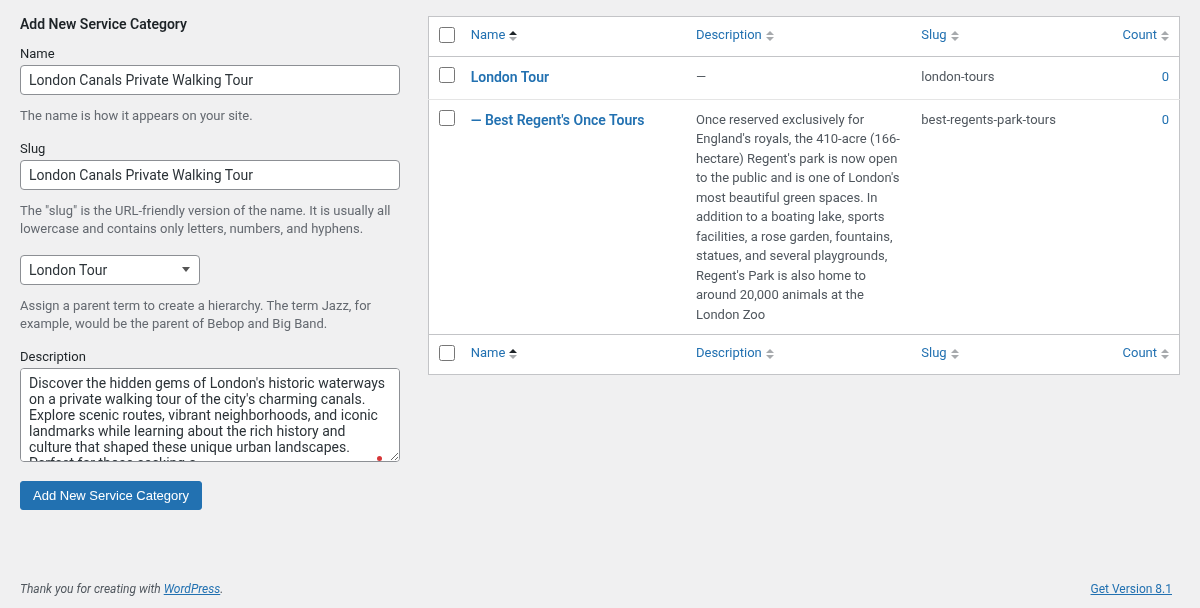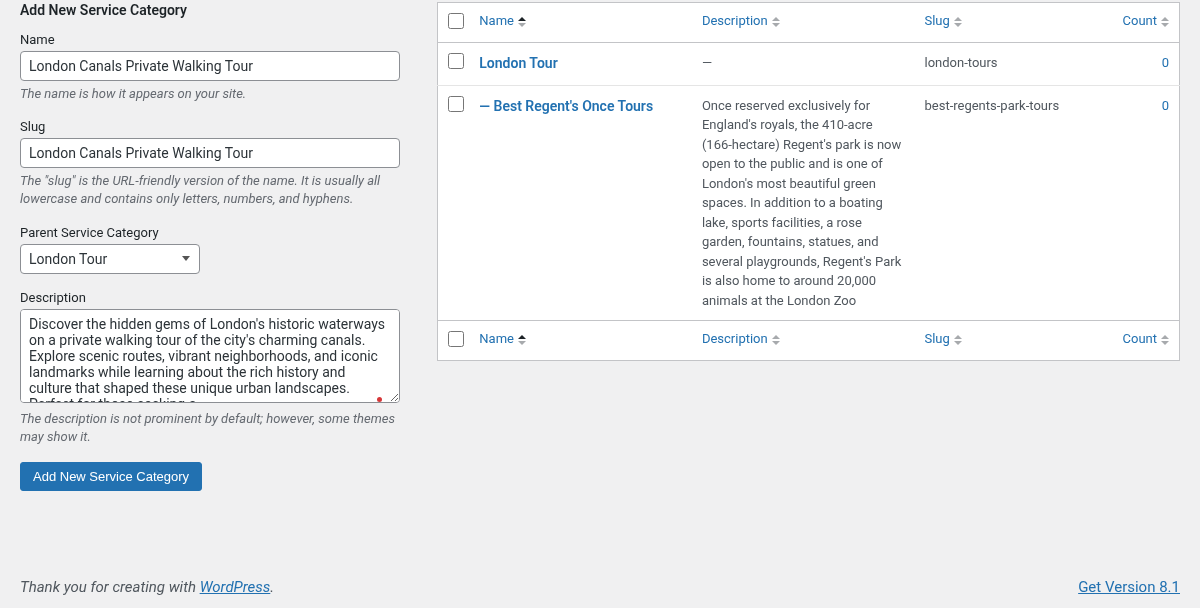--- a/index.html
+++ b/index.html
@@ -1,31 +1,31 @@
 <!DOCTYPE html>
 <html><head>
 <meta charset="utf-8">
 <style>
 * { box-sizing: border-box; margin: 0; padding: 0; }
 body { font-family: -apple-system, BlinkMacSystemFont, "Segoe UI", Roboto, sans-serif; font-size: 13px; color: #1d2327; background: #f0f0f1; width: 1200px; height: 608px; overflow: hidden; position: relative; }
-.wrap { padding: 2px 20px 0 20px; display: flex; gap: 37px; }
+.wrap { padding: 16px 20px 0 20px; display: flex; gap: 28px; }
 .col-left { width: 380px; flex-shrink: 0; }
 .col-right { flex: 1; }
 h2 { font-size: 14px; font-weight: 600; margin-bottom: 14px; }
 .form-field { margin-bottom: 16px; }
 .form-field label { display: block; font-size: 13px; margin-bottom: 4px; color: #1d2327; }
 .form-field input[type="text"], .form-field textarea, .form-field select {
   width: 100%; padding: 6px 8px; border: 1px solid #8c8f94; border-radius: 4px;
   font-size: 14px; background: #fff; color: #2c3338; font-family: inherit;
 }
 .form-field textarea { resize: vertical; height: 94px; overflow-y: scroll; }
 .form-field select { width: 180px; height: 30px; padding: 0 24px 0 8px; appearance: none; background: #fff; position: relative; }
 .select-wrap { position: relative; display: inline-block; }
 .select-wrap::after { content: ""; position: absolute; right: 10px; top: 12px; width: 0; height: 0; border-left: 4px solid transparent; border-right: 4px solid transparent; border-top: 5px solid #555; pointer-events: none; }
-.description { font-size: 13px; color: #646970; margin-top: 4px; line-height: 1.4; font-style: italic; }
+.description { font-size: 13px; color: #646970; margin-top: 12px; line-height: 1.4; }
 .button-primary { background: #2271b1; color: #fff; border: 1px solid #2271b1; border-radius: 3px; padding: 6px 12px; font-size: 13px; cursor: pointer; }
 .wp-list-table { width: 100%; border-collapse: collapse; background: #fff; border: 1px solid #c3c4c7; }
 .wp-list-table th, .wp-list-table td { text-align: left; padding: 10px 10px; vertical-align: top; font-size: 13px; }
 .wp-list-table thead th, .wp-list-table tfoot th { font-weight: 400; color: #2271b1; }
 .wp-list-table thead th a, .wp-list-table tfoot th a { color: #2271b1; text-decoration: none; cursor: pointer; }
 .wp-list-table thead, .wp-list-table tfoot { background: #fff; }
 .wp-list-table thead { border-bottom: 1px solid #c3c4c7; }
 .wp-list-table tfoot { border-top: 1px solid #c3c4c7; }
 .wp-list-table tbody tr { border-bottom: 1px solid #e5e5e5; }
 .wp-list-table tbody tr:last-child { border-bottom: none; }
@@ -37,21 +37,21 @@
 .wp-list-table td.col-count { text-align: right; }
 .wp-list-table td.col-count a { color: #2271b1; text-decoration: none; }
 .wp-list-table td a.row-title { color: #2271b1; font-weight: 600; text-decoration: none; font-size: 14px; }
 .wp-list-table td { color: #50575e; line-height: 1.5; }
 .sort-icon { display: inline-flex; flex-direction: column; margin-left: 4px; vertical-align: middle; line-height: 0; }
 .sort-icon .up, .sort-icon .down { width: 0; height: 0; border-left: 4px solid transparent; border-right: 4px solid transparent; }
 .sort-icon .up { border-bottom: 4px solid #a7aaad; margin-bottom: 2px; }
 .sort-icon .down { border-top: 4px solid #a7aaad; }
 .sort-icon .up.active { border-bottom-color: #1d2327; }
 input[type="checkbox"] { width: 16px; height: 16px; border: 1px solid #8c8f94; border-radius: 3px; cursor: pointer; }
-.footer { position: absolute; bottom: 0; left: 0; right: 0; padding: 12px 20px; display: flex; justify-content: space-between; font-size: 15px; color: #50575e; font-style: italic; }
+.footer { position: absolute; bottom: 0; left: 0; right: 8px; padding: 12px 20px; display: flex; justify-content: space-between; font-size: 12px; color: #50575e; font-style: italic; }
 .footer a { color: #2271b1; text-decoration: underline; }
 .footer .right { font-style: normal; }
 .textarea-wrap { position: relative; }
 .red-dot { position: absolute; bottom: 4px; right: 18px; width: 5px; height: 5px; background: #d63638; border-radius: 50%; }
 </style>
 </head>
 <body>
 
 <div class="wrap">
   <div class="col-left">
@@ -63,35 +63,34 @@
       <p class="description">The name is how it appears on your site.</p>
     </div>
 
     <div class="form-field">
       <label>Slug</label>
       <input type="text" value="London Canals Private Walking Tour" style="">
       <p class="description">The "slug" is the URL-friendly version of the name. It is usually all lowercase and contains only letters, numbers, and hyphens.</p>
     </div>
 
     <div class="form-field">
-      <label>Parent Service Category</label>
       <div class="select-wrap">
         <select>
           <option>London Tour</option>
         </select>
       </div>
+      <p class="description">Assign a parent term to create a hierarchy. The term Jazz, for example, would be the parent of Bebop and Big Band.</p>
     </div>
 
     <div class="form-field">
       <label>Description</label>
       <div class="textarea-wrap">
         <textarea style="">Discover the hidden gems of London's historic waterways on a private walking tour of the city's charming canals. Explore scenic routes, vibrant neighborhoods, and iconic landmarks while learning about the rich history and culture that shaped these unique urban landscapes. Perfect for those seeking a</textarea>
         <span class="red-dot"></span>
       </div>
-      <p class="description">The description is not prominent by default; however, some themes may show it.</p>
     </div>
 
     <button class="button-primary">Add New Service Category</button>
   </div>
 
   <div class="col-right">
     <table class="wp-list-table">
       <thead>
         <tr>
           <th class="check-column"><input type="checkbox" style=""></th>

